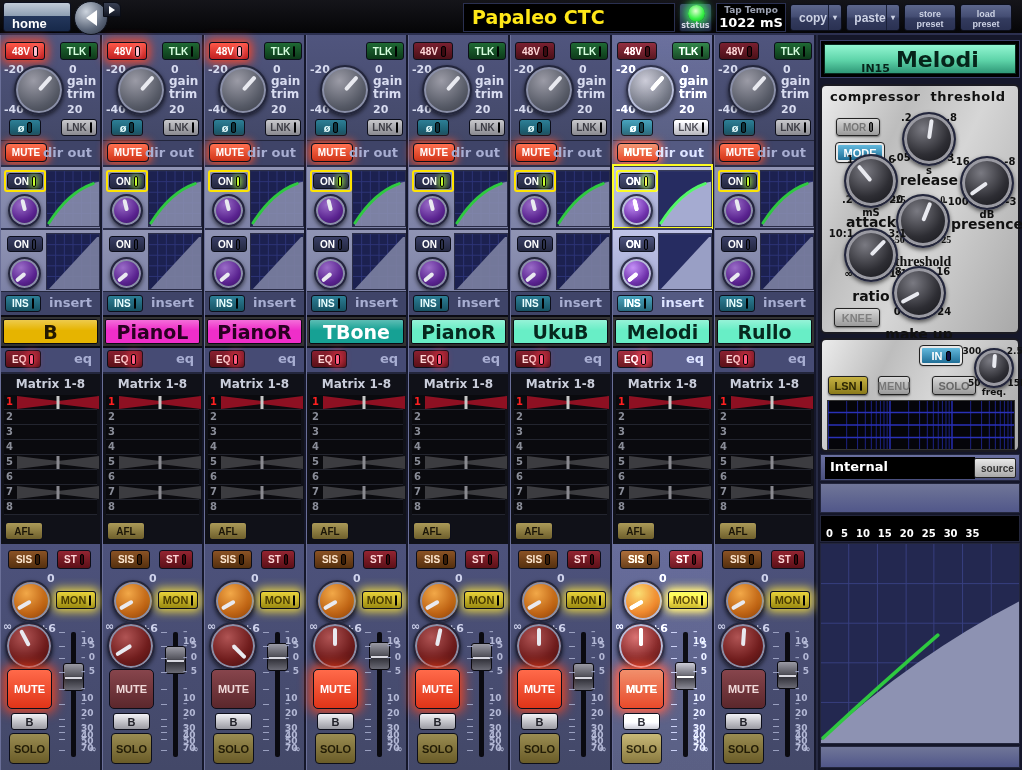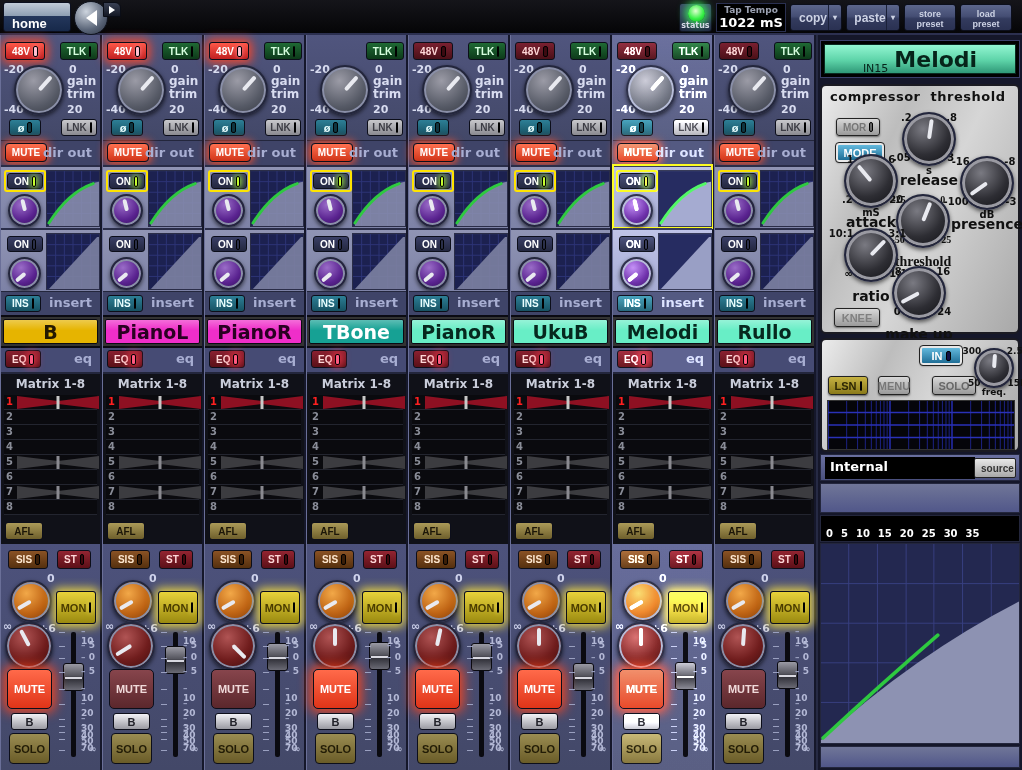--- a/index.html
+++ b/index.html
@@ -90,39 +90,39 @@
 
   .bottom{position:relative;width:100%;height:226px;background:linear-gradient(#4d527c,#434868);}
   .sis-btn{left:7px;top:6px;width:40px;height:19px;background:linear-gradient(#8a5224,#55300f);color:#ffe8d0;font-size:10px;}
   .sis-btn .slot{background:#3a1e08;}
   .st-btn{left:56px;top:6px;width:34px;height:19px;background:linear-gradient(#932431,#5c1018);color:#ffd8d8;font-size:10px;}
   .st-btn .slot{background:#40080e;}
   .aux-knob{position:absolute;left:9px;top:36px;width:42px;height:42px;background:radial-gradient(circle at 38% 30%,#f0a447,#c express66414 55%,#7a3505);}
   .aux-knob2{background:radial-gradient(circle at 38% 30%,#f2a848,#c06515 55%,#7c3806);}
   .aux-0{left:46px;top:28px;}.aux-inf{left:2px;top:76px;}.aux-6{left:38px;top:78px;}
   .bottom .glab{color:#cfd3ec;}
-  .mon-btn{left:55px;top:47px;width:40px;height:33px;background:linear-gradient(#e8d23a,#9a8a10);box-shadow:0 0 10px 3px rgba(255,230,60,.85);color:#4a3c00;font-size:11px;}
+  .mon-btn{left:55px;top:47px;width:40px;height:18px;background:linear-gradient(#e8d23a,#9a8a10);box-shadow:0 0 10px 3px rgba(255,230,60,.85);color:#4a3c00;font-size:11px;}
   .mon-btn .slot{background:#fff8b0;box-shadow:0 0 5px #ffee70;}
   .pan-knob{position:absolute;left:4px;top:78px;width:48px;height:48px;background:radial-gradient(circle at 38% 30%,#b05454,#701d1d 55%,#3c0a0a);}
   .fader{position:absolute;left:70px;top:88px;width:5px;height:125px;background:#0a0a10;border-radius:2px;}
   .fcap{position:absolute;left:-8px;width:21px;height:28px;border-radius:3px;background:linear-gradient(#9a9aa4 0%,#55555e 45%,#2e2e36 55%,#6a6a74 100%);border:1px solid #0a0a10;}
   .fcap::after{content:"";position:absolute;left:1px;top:13px;width:17px;height:2px;background:#d8d8e0;}
   .fscale{position:absolute;font-size:9px;font-weight:bold;color:#b4b9d6;}
   .fscale::before{content:"– ";color:#9aa0c0;}
   .ldash{position:absolute;width:6px;border-top:1px solid #9aa0c0;}
   .mute-big{left:6px;top:125px;width:45px;height:40px;background:linear-gradient(#87454c,#5b272c);color:#f0dada;font-size:11px;border-radius:5px;}
   .mute-big.lit{background:linear-gradient(#ff6a4a,#e03418);box-shadow:0 0 12px 3px rgba(255,70,30,.95);color:#fff;}
   .b-btn{left:10px;top:169px;width:37px;height:17px;background:linear-gradient(#f2f2f6,#9a9aa2);color:#22222a;font-size:11px;border-radius:3px;}
   .solo-btn{left:8px;top:189px;width:41px;height:31px;background:linear-gradient(#9a8c52,#6a5c28);color:#221c06;font-size:11px;border-radius:4px;}
 
   
   #rpanel{position:absolute;left:818px;top:35px;width:204px;height:735px;background:#15172a;}
   #ch-header{position:absolute;left:2px;top:5px;width:200px;height:38px;background:#000;border:1px solid #3a3f6a;padding:3px;}
   #ch-header-inner{width:100%;height:100%;background:linear-gradient(#93f6d2 0%,#5dd3a8 55%,#2f9877 100%);border:1px solid #0a2a20;display:flex;align-items:center;justify-content:center;gap:6px;color:#06241a;}
-  #ch-id{font-size:11px;font-weight:normal;margin-top:18px;}
+  #ch-id{font-size:11px;font-weight:bold;margin-top:18px;}
   #ch-name{font-size:22px;font-weight:bold;}
   .silver{position:absolute;left:2px;width:200px;background:linear-gradient(115deg,#ececec 0%,#bdbdbd 30%,#d6d6d6 55%,#a8a8a8 100%);border:2px solid #1a1a22;border-radius:6px;color:#111;}
   #comp-panel{top:49px;height:250px;}
   #comp-title{position:absolute;left:8px;top:3px;font-size:13px;font-weight:bold;letter-spacing:.5px;}
   .sbtn{position:absolute;border:1px solid #222;border-radius:3px;font-weight:bold;display:flex;align-items:center;justify-content:center;gap:3px;box-shadow:0 1px 2px rgba(0,0,0,.5);}
   #mor-btn{left:14px;top:32px;width:44px;height:18px;background:linear-gradient(#d8d8d8,#9a9a9a);color:#777;font-size:10px;}
   #mor-btn .slot{background:#666;height:10px;}
   #mode-btn{left:14px;top:57px;width:48px;height:19px;background:linear-gradient(#63b9dd,#1f6e96);color:#fff;font-size:11px;border:2px solid #e8e8e8;outline:1px solid #222;}
   #knee-btn{left:12px;top:222px;width:46px;height:19px;background:linear-gradient(#d8d8d8,#9a9a9a);color:#808080;font-size:11px;}
   .kg{position:absolute;width:54px;height:54px;}
@@ -164,20 +164,21 @@
 <div id="app">
 
   <div id="topbar">
     <button id="home-btn">home</button>
     <div id="nav-circle">
         <div id="nav-left-arrow"></div>
       </div>
     <div id="nav-right-btn">
         <div class="tri"></div>
       </div>
+    <div id="title-box">Papaleo CTC</div>
     <div id="status-box">
       <div id="status-led"></div>
       <div id="status-label">status</div>
     </div>
     <div id="tap-box">
       <span id="tap-label">Tap Tempo</span>
       <span id="tap-value">1022 mS</span>
     </div>
     <button id="copy-btn" class="tb-btn"><span>copy</span><span class="drop">▾</span></button>
     <button id="paste-btn" class="tb-btn"><span>paste</span><span class="drop">▾</span></button>

